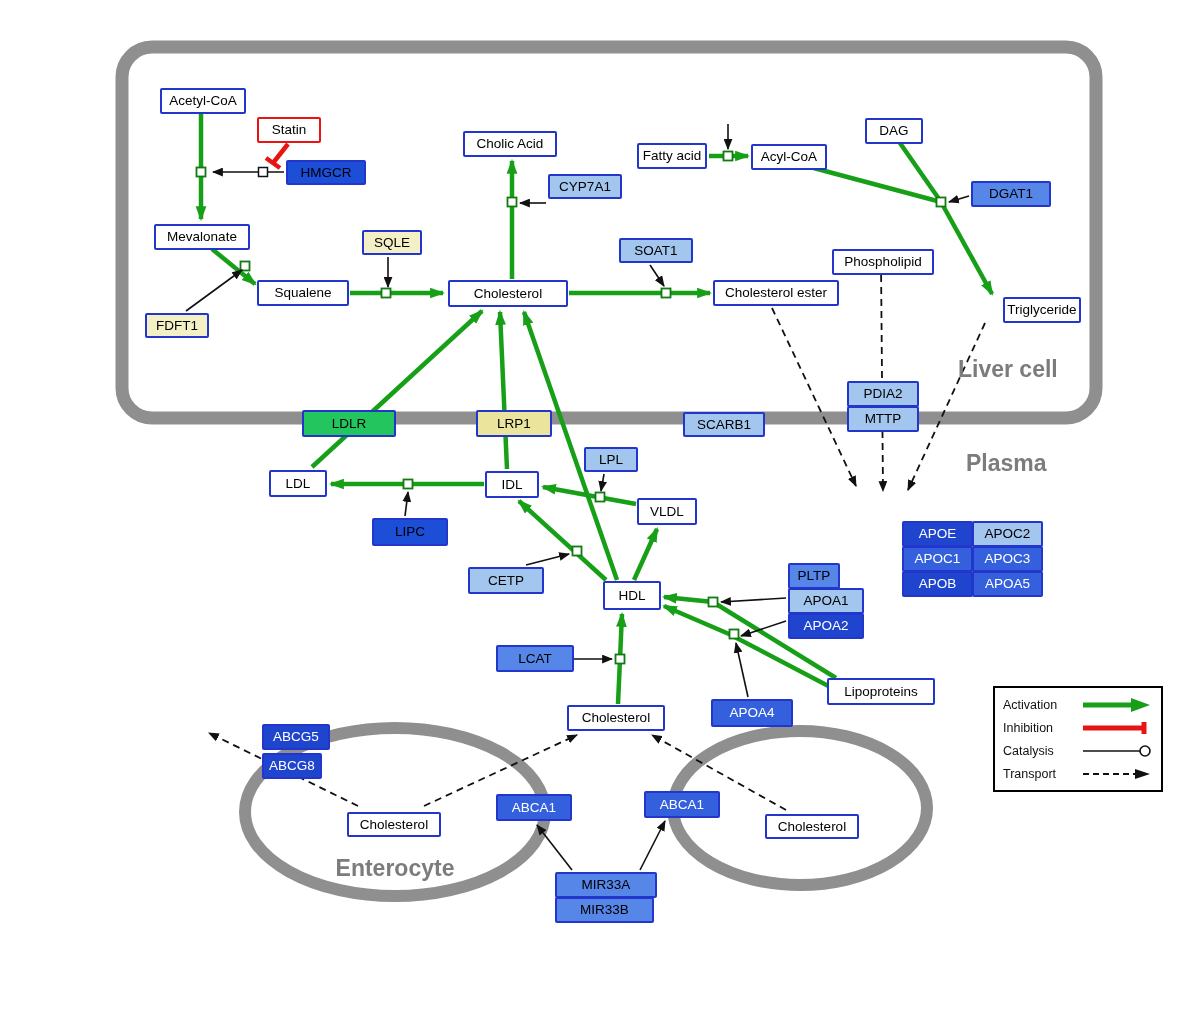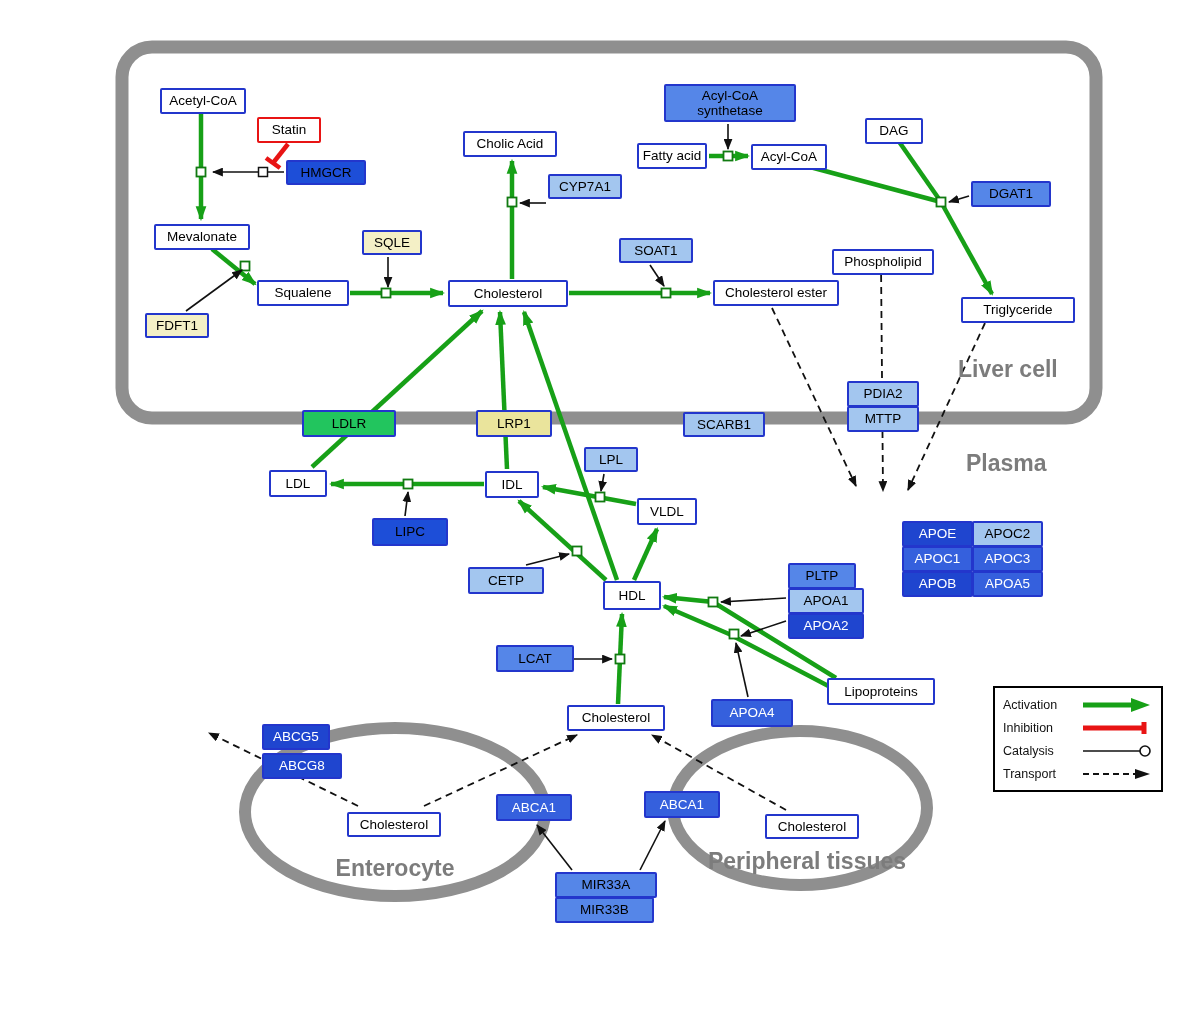--- a/index.html
+++ b/index.html
@@ -115,68 +115,66 @@
 
     <g stroke="#e81414" stroke-width="4.5" fill="none">
       <line x1="288" y1="144" x2="273" y2="163"></line>
       <line x1="266" y1="158" x2="280" y2="168"></line>
     </g>
   </svg>
 
   <div class="region-label" style="left:958px;top:356px;">Liver cell</div>
   <div class="region-label" style="left:966px;top:450px;">Plasma</div>
   <div class="region-label" style="left:320px;top:855px;width:150px;text-align:center;">Enterocyte</div>
-  <div class="region-label" style="left:707px;top:848px;width:200px;text-align:center;">Peripheral tissues</div>
 
   <div class="node" style="left:160px;top:88px;width:86px;height:26px">Acetyl-CoA</div>
   <div class="node red-border" style="left:257px;top:117px;width:64px;height:26px">Statin</div>
   <div class="node y-bright" style="left:286px;top:160px;width:80px;height:25px">HMGCR</div>
   <div class="node" style="left:154px;top:224px;width:96px;height:26px">Mevalonate</div>
   <div class="node" style="left:463px;top:131px;width:94px;height:26px">Cholic Acid</div>
   <div class="node b-light" style="left:548px;top:174px;width:74px;height:25px">CYP7A1</div>
-  <div class="node b-med" style="left:664px;top:84px;width:132px;height:38px">Acyl-CoA synthetase</div>
   <div class="node" style="left:637px;top:143px;width:70px;height:26px">Fatty acid</div>
   <div class="node" style="left:751px;top:144px;width:76px;height:26px">Acyl-CoA</div>
   <div class="node" style="left:865px;top:118px;width:58px;height:26px">DAG</div>
   <div class="node b-med" style="left:971px;top:181px;width:80px;height:26px">DGAT1</div>
   <div class="node y-pale" style="left:362px;top:230px;width:60px;height:25px">SQLE</div>
   <div class="node" style="left:257px;top:280px;width:92px;height:26px">Squalene</div>
   <div class="node y-pale" style="left:145px;top:313px;width:64px;height:25px">FDFT1</div>
   <div class="node" style="left:448px;top:280px;width:120px;height:27px">Cholesterol</div>
   <div class="node b-light" style="left:619px;top:238px;width:74px;height:25px">SOAT1</div>
   <div class="node" style="left:713px;top:280px;width:126px;height:26px">Cholesterol ester</div>
   <div class="node" style="left:832px;top:249px;width:102px;height:26px">Phospholipid</div>
-  <div class="node" style="left:961px;top:297px;width:114px;height:26px">Triglyceride</div>
+  <div class="node" style="left:1003px;top:297px;width:78px;height:26px">Triglyceride</div>
   <div class="node y-mid" style="left:302px;top:410px;width:94px;height:27px">LDLR</div>
   <div class="node y-pale2" style="left:476px;top:410px;width:76px;height:27px">LRP1</div>
   <div class="node b-light" style="left:683px;top:412px;width:82px;height:25px">SCARB1</div>
   <div class="node b-light" style="left:847px;top:381px;width:72px;height:26px">PDIA2</div>
   <div class="node b-light" style="left:847px;top:406px;width:72px;height:26px">MTTP</div>
   <div class="node" style="left:269px;top:470px;width:58px;height:27px">LDL</div>
   <div class="node" style="left:485px;top:471px;width:54px;height:27px">IDL</div>
   <div class="node b-light" style="left:584px;top:447px;width:54px;height:25px">LPL</div>
   <div class="node" style="left:637px;top:498px;width:60px;height:27px">VLDL</div>
   <div class="node y-bright" style="left:372px;top:518px;width:76px;height:28px">LIPC</div>
   <div class="node b-light" style="left:468px;top:567px;width:76px;height:27px">CETP</div>
   <div class="node" style="left:603px;top:581px;width:58px;height:29px">HDL</div>
-  <div class="node b-med" style="left:788px;top:563px;width:68px;height:26px">PLTP</div>
+  <div class="node b-med" style="left:788px;top:563px;width:52px;height:26px">PLTP</div>
   <div class="node b-light" style="left:788px;top:588px;width:76px;height:26px">APOA1</div>
   <div class="node b-dark" style="left:788px;top:613px;width:76px;height:26px">APOA2</div>
   <div class="node b-dark" style="left:902px;top:521px;width:71px;height:26px">APOE</div>
   <div class="node b-light" style="left:972px;top:521px;width:71px;height:26px">APOC2</div>
   <div class="node b-dark2" style="left:902px;top:546px;width:71px;height:26px">APOC1</div>
   <div class="node b-dark2" style="left:972px;top:546px;width:71px;height:26px">APOC3</div>
   <div class="node b-dark" style="left:902px;top:571px;width:71px;height:26px">APOB</div>
   <div class="node b-dark2" style="left:972px;top:571px;width:71px;height:26px">APOA5</div>
   <div class="node b-med" style="left:496px;top:645px;width:78px;height:27px">LCAT</div>
   <div class="node b-dark2" style="left:711px;top:699px;width:82px;height:28px">APOA4</div>
   <div class="node" style="left:827px;top:678px;width:108px;height:27px">Lipoproteins</div>
   <div class="node" style="left:567px;top:705px;width:98px;height:26px">Cholesterol</div>
   <div class="node b-dark" style="left:262px;top:724px;width:68px;height:26px">ABCG5</div>
-  <div class="node b-dark" style="left:262px;top:753px;width:80px;height:26px">ABCG8</div>
+  <div class="node b-dark" style="left:262px;top:753px;width:60px;height:26px">ABCG8</div>
   <div class="node" style="left:347px;top:812px;width:94px;height:25px">Cholesterol</div>
   <div class="node b-dark2" style="left:496px;top:794px;width:76px;height:27px">ABCA1</div>
   <div class="node b-dark2" style="left:644px;top:791px;width:76px;height:27px">ABCA1</div>
   <div class="node" style="left:765px;top:814px;width:94px;height:25px">Cholesterol</div>
   <div class="node b-med" style="left:555px;top:872px;width:102px;height:26px">MIR33A</div>
   <div class="node b-med" style="left:555px;top:897px;width:99px;height:26px">MIR33B</div>
 
   <div class="legend">
     <div class="legend-row">
       <span>Activation</span>

